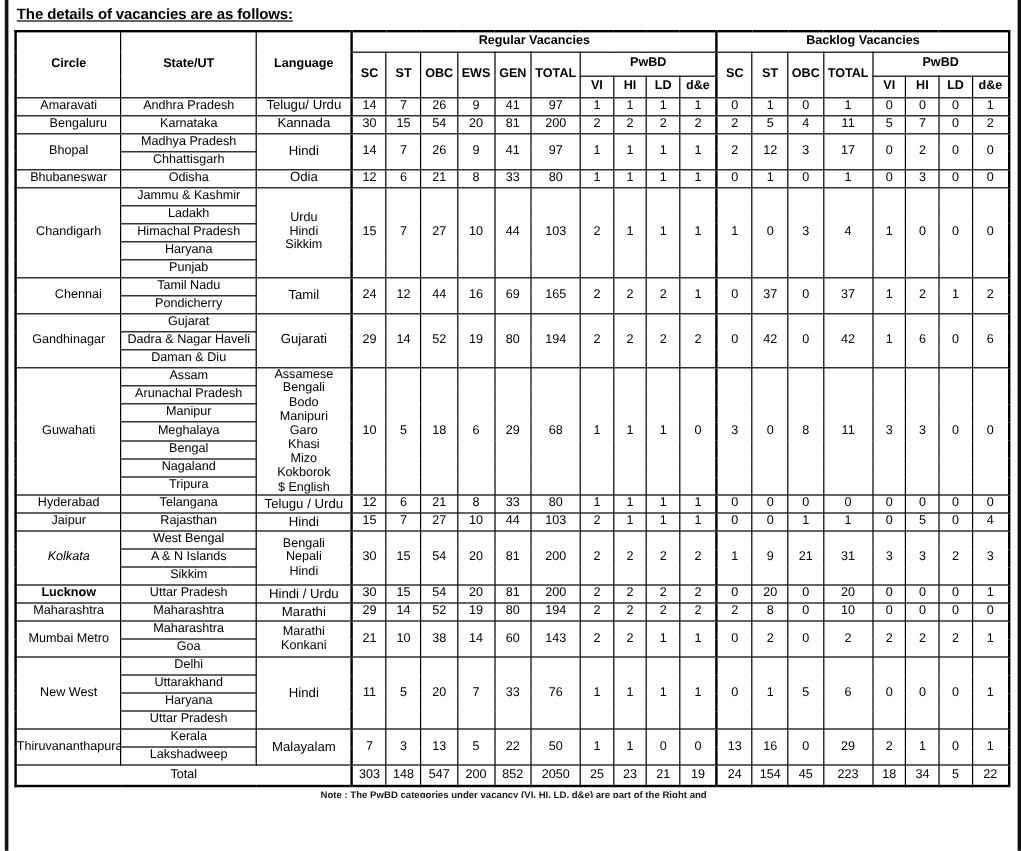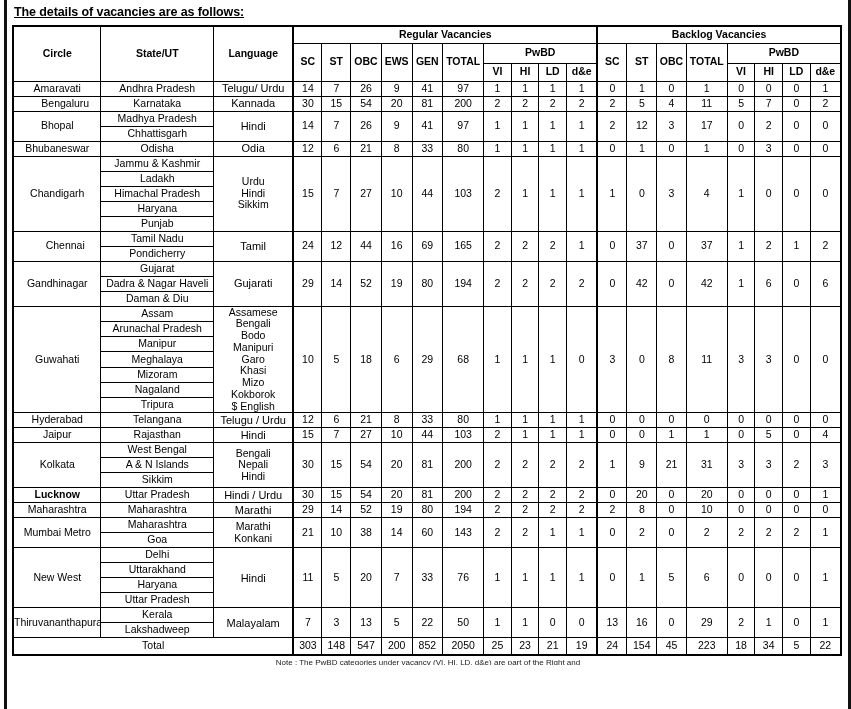--- a/index.html
+++ b/index.html
@@ -92,21 +92,21 @@
 
   .state-cell { font-size: 10.5px; height: 15px; }
   .lang-cell  { font-size: 11px; }
   .lang-stack { font-size: 10.5px; line-height: 1.22; }
 
   .total-row td { font-weight: bold; height: 17px; }
   .total-label { text-align: center; font-weight: bold; }
 
   #footnote {
     font-size: 8px;
-    font-weight: normal;
+    font-weight: bold;
     text-align: center;
     padding-top: 2px;
     color: #1a1a1a;
     letter-spacing: 0px;
     white-space: nowrap;
     overflow: hidden;
     height: 9px;
   }
 </style>
 </head>
@@ -402,21 +402,21 @@
         <tr>
           <td class="state-cell">Arunachal Pradesh</td>
         </tr>
         <tr>
           <td class="state-cell">Manipur</td>
         </tr>
         <tr>
           <td class="state-cell">Meghalaya</td>
         </tr>
         <tr>
-          <td class="state-cell">Mizoram</td>
+          <td class="state-cell">Bengal</td>
         </tr>
         <tr>
           <td class="state-cell">Nagaland</td>
         </tr>
         <tr>
           <td class="state-cell">Tripura</td>
         </tr>
         <tr>
           <td class="circle-cell" rowspan="1" style="height: 15px;">Hyderabad</td>
           <td class="state-cell">Telangana</td>
@@ -457,21 +457,21 @@
           <td class="num" rowspan="1">0</td>
           <td class="num" rowspan="1">0</td>
           <td class="num" rowspan="1">1</td>
           <td class="num tot" rowspan="1">1</td>
           <td class="num" rowspan="1">0</td>
           <td class="num" rowspan="1">5</td>
           <td class="num" rowspan="1">0</td>
           <td class="num grp-sep-r" rowspan="1">4</td>
         </tr>
         <tr>
-          <td class="circle-cell" rowspan="3" style="height: 45px;">Kolkata</td>
+          <td class="circle-cell" rowspan="3" style="height: 45px; font-style: italic;">Kolkata</td>
           <td class="state-cell">West Bengal</td>
           <td rowspan="3" class="lang-stack">
             <div>Bengali</div>
             <div>Nepali</div>
             <div>Hindi</div>
           </td>
           <td class="num grp-sep-l" rowspan="3">30</td>
           <td class="num" rowspan="3">15</td>
           <td class="num" rowspan="3">54</td>
           <td class="num" rowspan="3">20</td>

